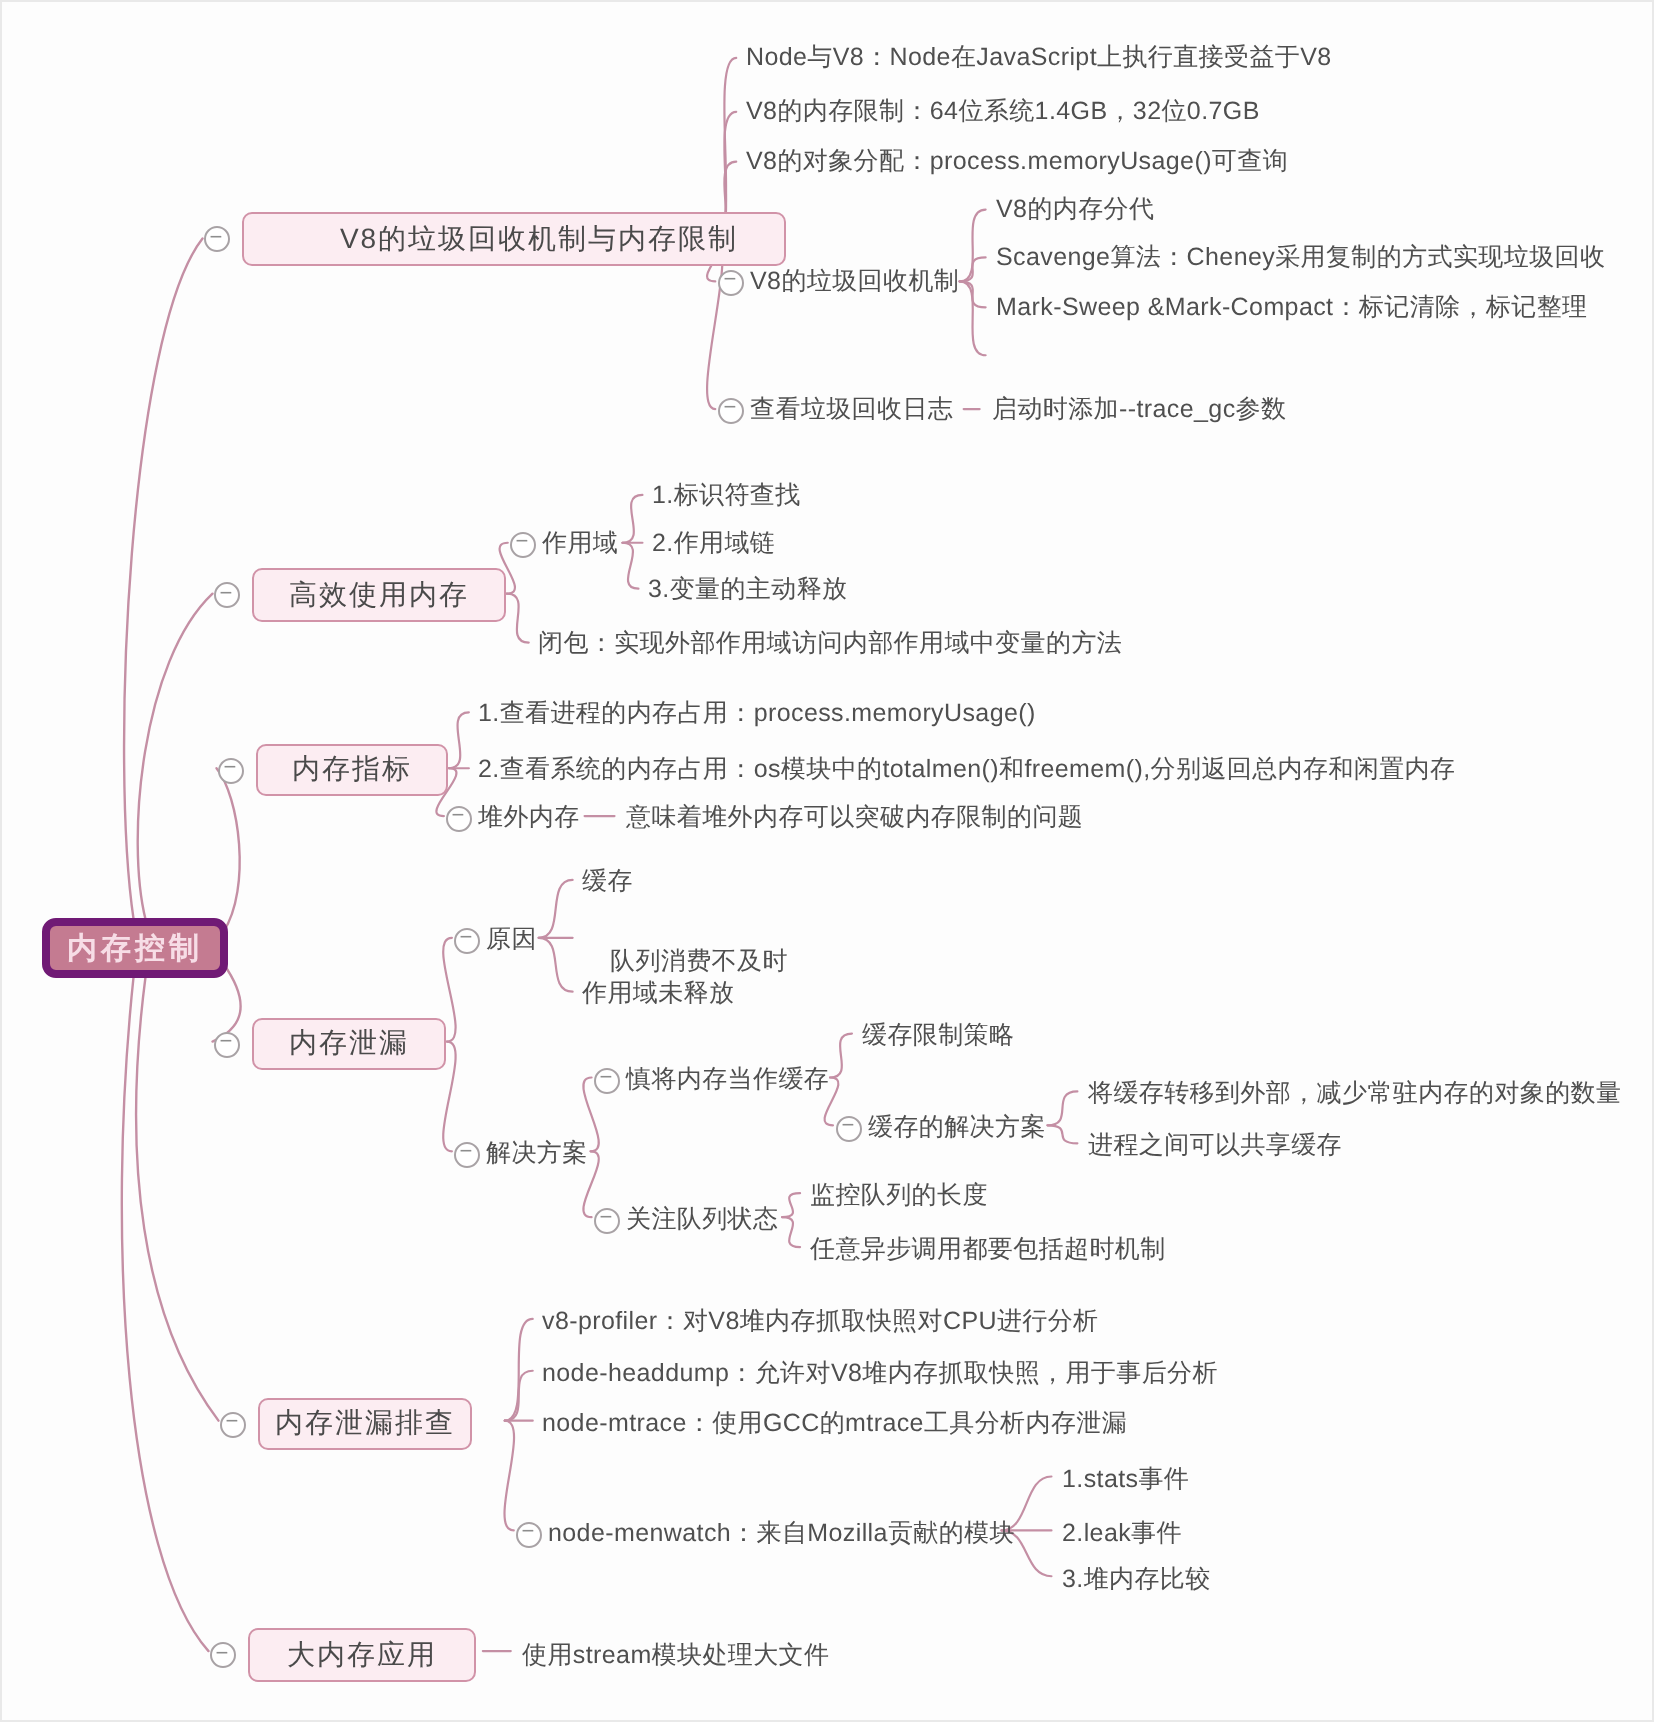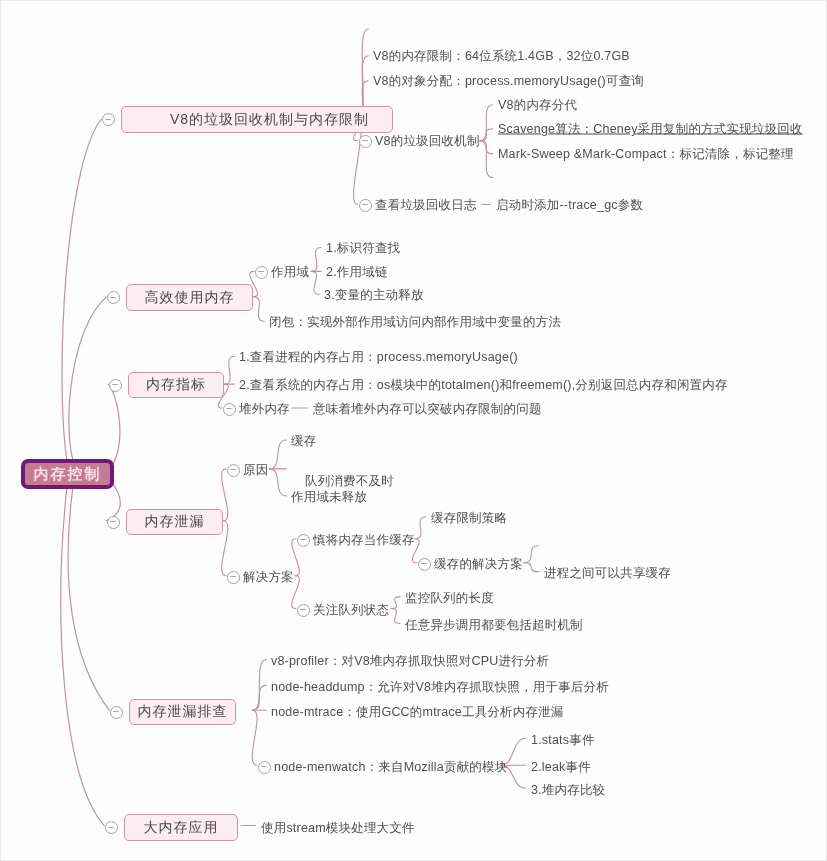--- a/index.html
+++ b/index.html
@@ -101,26 +101,27 @@
       <path d="M 252,711 C 266,711 242.5,766 256.5,766" fill="none" stroke="#c48fa4" stroke-width="1.1" stroke-linecap="round"></path>
       <path d="M 501,766 C 515,766 512,739 526,739" fill="none" stroke="#c48fa4" stroke-width="1.1" stroke-linecap="round"></path>
       <path d="M 501,766 C 515,766 512,766 526,766" fill="none" stroke="#c48fa4" stroke-width="1.1" stroke-linecap="round"></path>
       <path d="M 501,766 C 515,766 512,789 526,789" fill="none" stroke="#c48fa4" stroke-width="1.1" stroke-linecap="round"></path>
       <path d="M 66,488 C 52,620 62,780 103.5,826.5" fill="none" stroke="#c48fa4" stroke-width="1.2" stroke-linecap="round"></path>
       <path d="M 241,826.5 L 255,826.5" fill="none" stroke="#c48fa4" stroke-width="1.1" stroke-linecap="round"></path>
     </svg>
 <div class="node root-node" style="left: 20px; top: 458px; width: 93px; height: 30px;">内存控制</div>
     <div class="node branch-node" style="left: 120px; top: 105px; width: 272px; height: 27px; padding-left: 25px;">V8的垃圾回收机制与内存限制</div>
     <div class="collapse-icon" style="left: 100.5px; top: 112px;"></div>
+    <div class="node text-node" style="left: 372px; top: 28px;">Node与V8：Node在JavaScript上执行直接受益于V8</div>
     <div class="node text-node" style="left: 372px; top: 55px;">V8的内存限制：64位系统1.4GB，32位0.7GB</div>
     <div class="node text-node" style="left: 372px; top: 80px;">V8的对象分配：process.memoryUsage()可查询</div>
     <div class="node text-node" style="left: 374px; top: 140px;">V8的垃圾回收机制</div>
     <div class="collapse-icon" style="left: 357.5px; top: 133.5px;"></div>
     <div class="node text-node" style="left: 497px; top: 104px;">V8的内存分代</div>
-    <div class="node text-node" style="left: 497px; top: 128px; text-decoration: underline;">Scavenge算法：Cheney采用复制的方式实现垃圾回收</div>
+    <div class="node text-node" style="left: 497px; top: 128px;">Scavenge算法：Cheney采用复制的方式实现垃圾回收</div>
     <div class="node text-node" style="left: 497px; top: 153px;">Mark-Sweep &amp;Mark-Compact：标记清除，标记整理</div>
     <div class="node text-node" style="left: 374px; top: 204px;">查看垃圾回收日志</div>
     <div class="collapse-icon" style="left: 357.5px; top: 197.5px;"></div>
     <div class="node text-node" style="left: 495px; top: 204px;">启动时添加--trace_gc参数</div>
     <div class="node branch-node" style="left: 125px; top: 283px; width: 127px; height: 27px;">高效使用内存</div>
     <div class="collapse-icon" style="left: 105.5px; top: 290px;"></div>
     <div class="node text-node" style="left: 270px; top: 271px;">作用域</div>
     <div class="collapse-icon" style="left: 253.5px; top: 264.5px;"></div>
     <div class="node text-node" style="left: 325px; top: 247px;">1.标识符查找</div>
     <div class="node text-node" style="left: 325px; top: 271px;">2.作用域链</div>
@@ -140,20 +141,21 @@
     <div class="node text-node" style="left: 290px; top: 440px;">缓存</div>
     <div class="node text-node" style="left: 304px; top: 469px; margin-top: 11px;">队列消费不及时</div>
     <div class="node text-node" style="left: 290px; top: 496px;">作用域未释放</div>
     <div class="node text-node" style="left: 242px; top: 576px;">解决方案</div>
     <div class="collapse-icon" style="left: 225.5px; top: 569.5px;"></div>
     <div class="node text-node" style="left: 312px; top: 539px;">慎将内存当作缓存</div>
     <div class="collapse-icon" style="left: 295.5px; top: 532.5px;"></div>
     <div class="node text-node" style="left: 430px; top: 517px;">缓存限制策略</div>
     <div class="node text-node" style="left: 433px; top: 563px;">缓存的解决方案</div>
     <div class="collapse-icon" style="left: 416.5px; top: 556.5px;"></div>
+    <div class="node text-node" style="left: 543px; top: 546px;">将缓存转移到外部，减少常驻内存的对象的数量</div>
     <div class="node text-node" style="left: 543px; top: 572px;">进程之间可以共享缓存</div>
     <div class="node text-node" style="left: 312px; top: 609px;">关注队列状态</div>
     <div class="collapse-icon" style="left: 295.5px; top: 602.5px;"></div>
     <div class="node text-node" style="left: 404px; top: 597px;">监控队列的长度</div>
     <div class="node text-node" style="left: 404px; top: 624px;">任意异步调用都要包括超时机制</div>
     <div class="node branch-node" style="left: 128px; top: 698px; width: 107px; height: 26px;">内存泄漏排查</div>
     <div class="collapse-icon" style="left: 108.5px; top: 704.5px;"></div>
     <div class="node text-node" style="left: 270px; top: 660px;">v8-profiler：对V8堆内存抓取快照对CPU进行分析</div>
     <div class="node text-node" style="left: 270px; top: 686px;">node-headdump：允许对V8堆内存抓取快照，用于事后分析</div>
     <div class="node text-node" style="left: 270px; top: 711px;">node-mtrace：使用GCC的mtrace工具分析内存泄漏</div>

